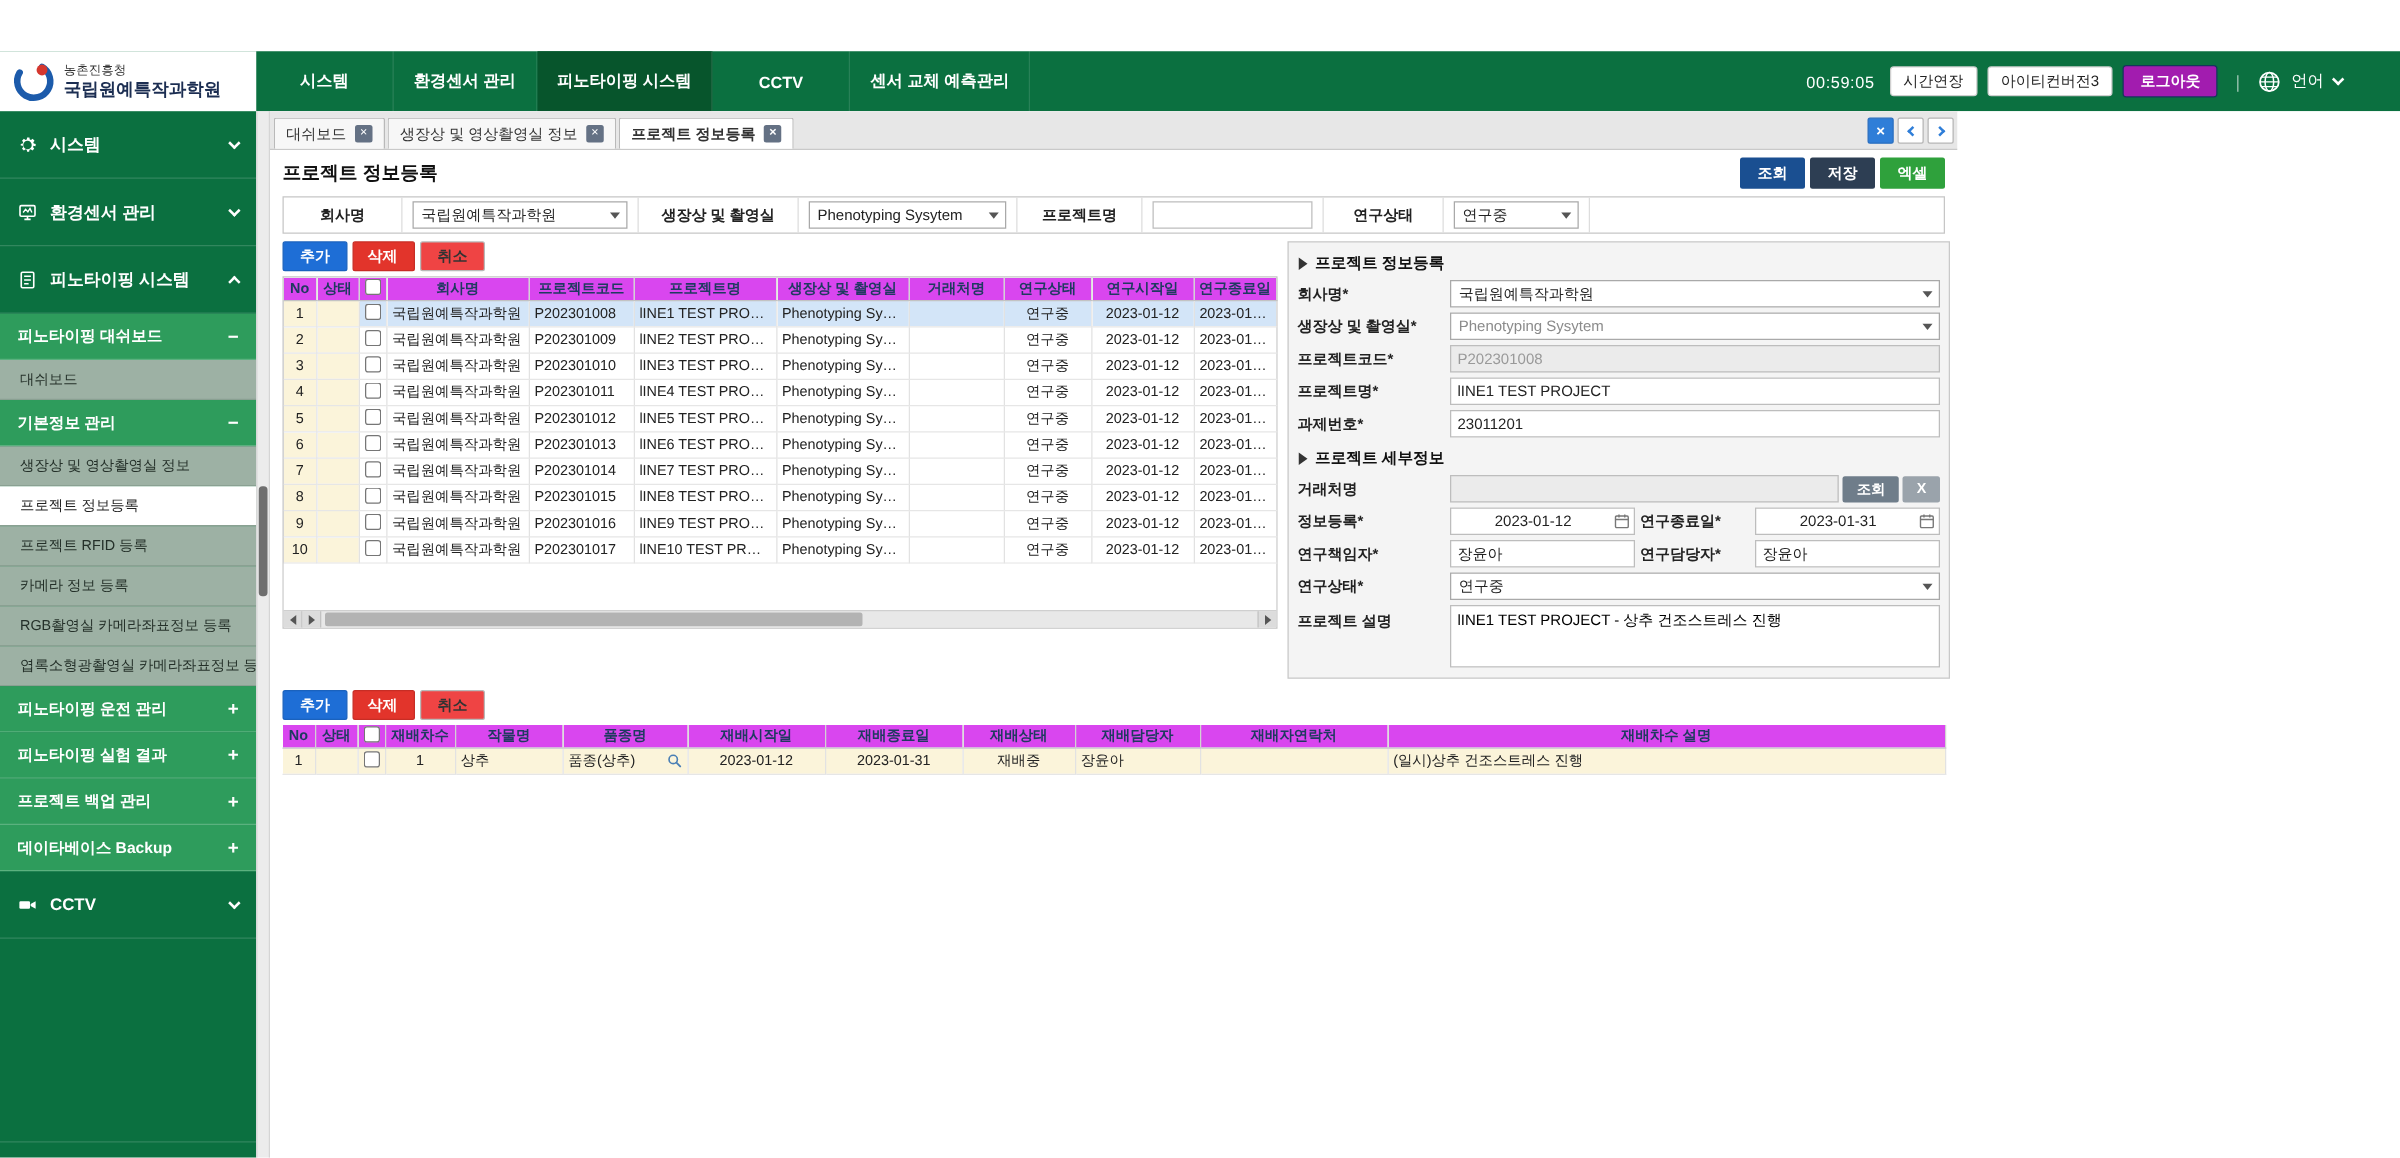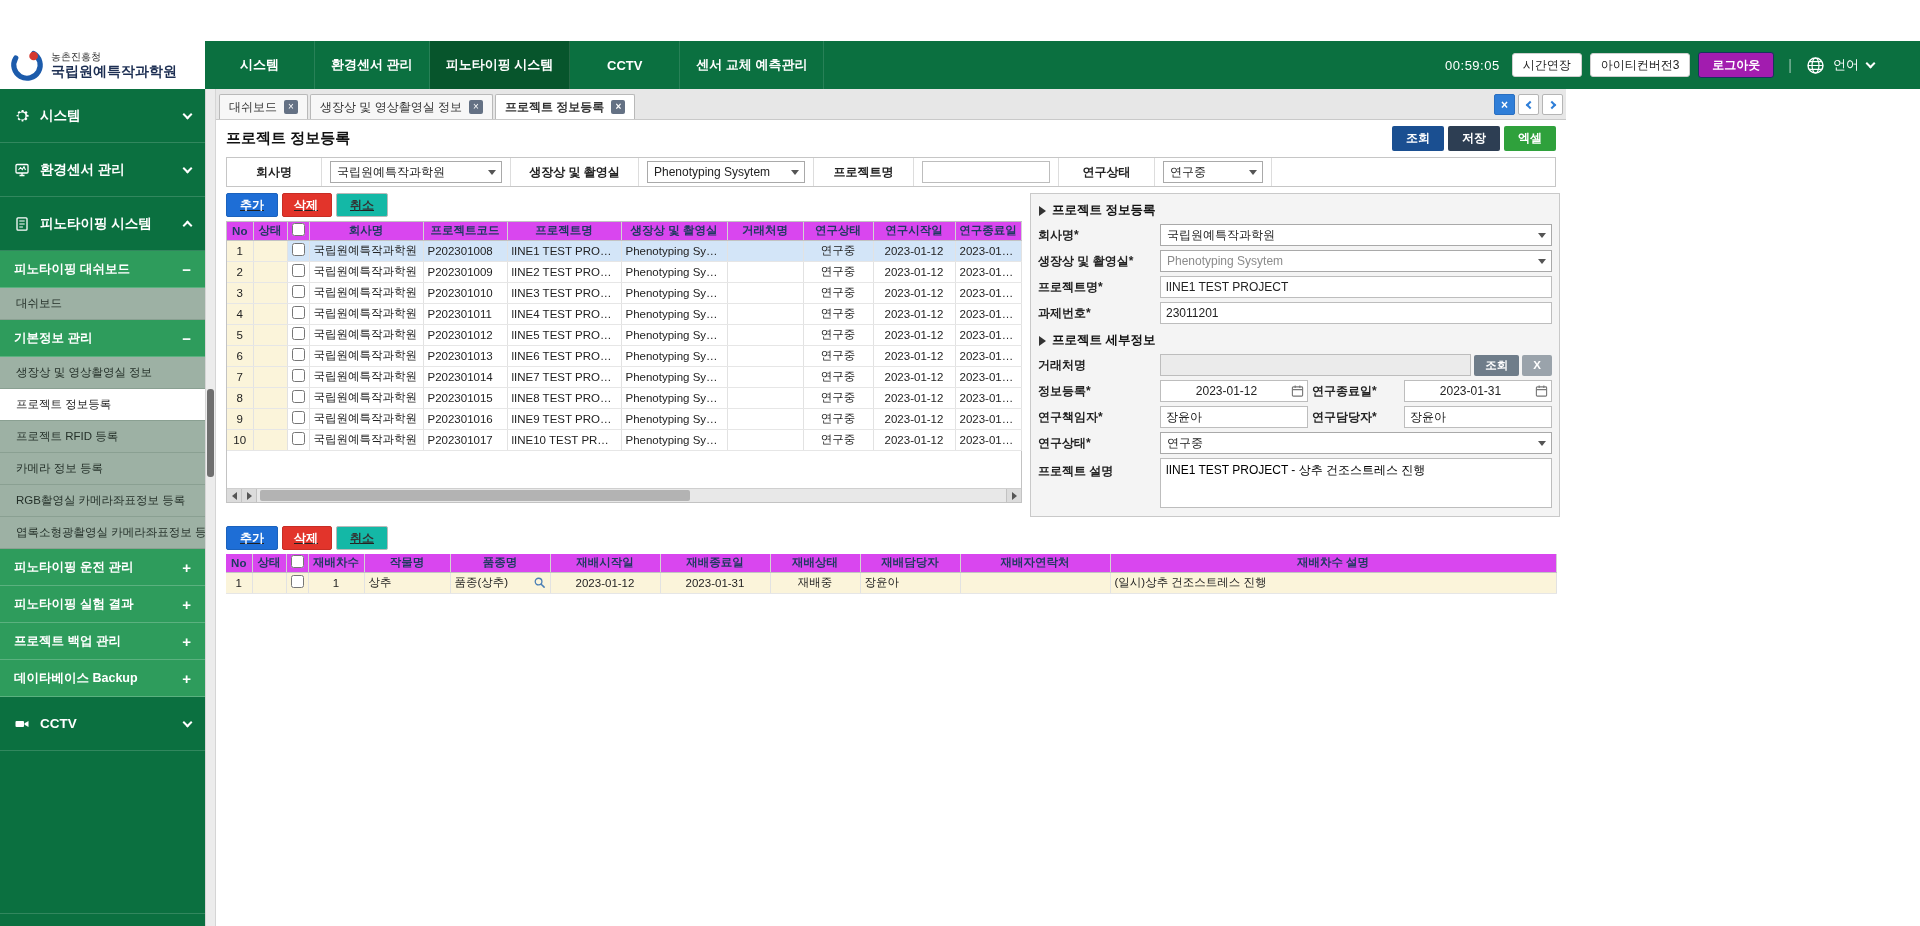--- a/index.html
+++ b/index.html
@@ -88,25 +88,25 @@
   .sel-val { white-space:nowrap; overflow:hidden; text-overflow:ellipsis; }
   .sel-val.muted { color:#8b8b8b; }
   .sel-arrow { width:0; height:0; border-left:4px solid transparent; border-right:4px solid transparent;
     border-top:5px solid #555; flex-shrink:0; }
   .finput { height:22px; border:1px solid #bdbdbd; font-size:12px; padding:0 5px; background:#fff; color:#222;
     font-family:inherit; }
   .finput.disabled { background:#ebebeb; color:#999; }
 
   .upper { display:flex; gap:8px; padding:6px 10px 0; align-items:flex-start; flex-shrink:0; }
   .left-panel { width:796px; display:flex; flex-direction:column; flex-shrink:0; }
-  .action-row { display:flex; gap:4px; margin-bottom:4px;text-decoration:underline; }
+  .action-row { display:flex; gap:4px; margin-bottom:4px; }
   .abtn { height:24px; padding:0 13px; border-radius:2px; font-size:12px; font-weight:bold; cursor:pointer; border:1px solid transparent; }
   .abtn.blue { background:#1e6ed6; color:#fff; border-color:#1b62bd; }
   .abtn.red { background:#e2342b; color:#fff; border-color:#c72d25;padding-left:11px; }
-  .abtn.plain { background:#14b8a6; color:#333; border:1px solid #b9b9b9; }
+  .abtn.plain { background:#ef4444; color:#333; border:1px solid #b9b9b9; }
 
   .grid-wrap { border:1px solid #c3c3c3; height:282px; display:flex; flex-direction:column; background:#fff; }
   table.grid { border-collapse:collapse; table-layout:fixed; font-size:11.5px; }
   .grid th { height:18px; background:#d946ef; border-right:1px solid #d2d2d2; border-bottom:1px solid #c3c3c3;
     color:#1f3a60; font-weight:bold; padding:0 3px; overflow:hidden; white-space:nowrap; text-align:center; }
   .grid td { height:21px; border-right:1px solid #e2e2e2; border-bottom:1px solid #e6e6e6; padding:0 4px; color:#222;
     overflow:hidden; white-space:nowrap; text-overflow:ellipsis; background:#fff; }
   .grid td.cream { background:#fbf4da; }
   .grid tr.sel td:not(.cream) { background:#d3e5f8; }
   .grid tr.cream-row td { background:#fbf4da; }
@@ -557,20 +557,26 @@
           <div class="frow">
             <label class="flabel">생장상 및 촬영실*</label>
             <div class="fctrl">
               <div class="select grow">
                 <span class="sel-val muted">Phenotyping Sysytem</span>
                 <span class="sel-arrow"></span>
               </div>
             </div>
           </div>
 
+          <div class="frow">
+            <label class="flabel">프로젝트코드*</label>
+            <div class="fctrl">
+              <input class="finput disabled grow" readonly="" value="P202301008" style="">
+            </div>
+          </div>
 
           <div class="frow">
             <label class="flabel">프로젝트명*</label>
             <div class="fctrl">
               <input class="finput grow" value="lINE1 TEST PROJECT" style="">
             </div>
           </div>
 
           <div class="frow">
             <label class="flabel">과제번호*</label>

